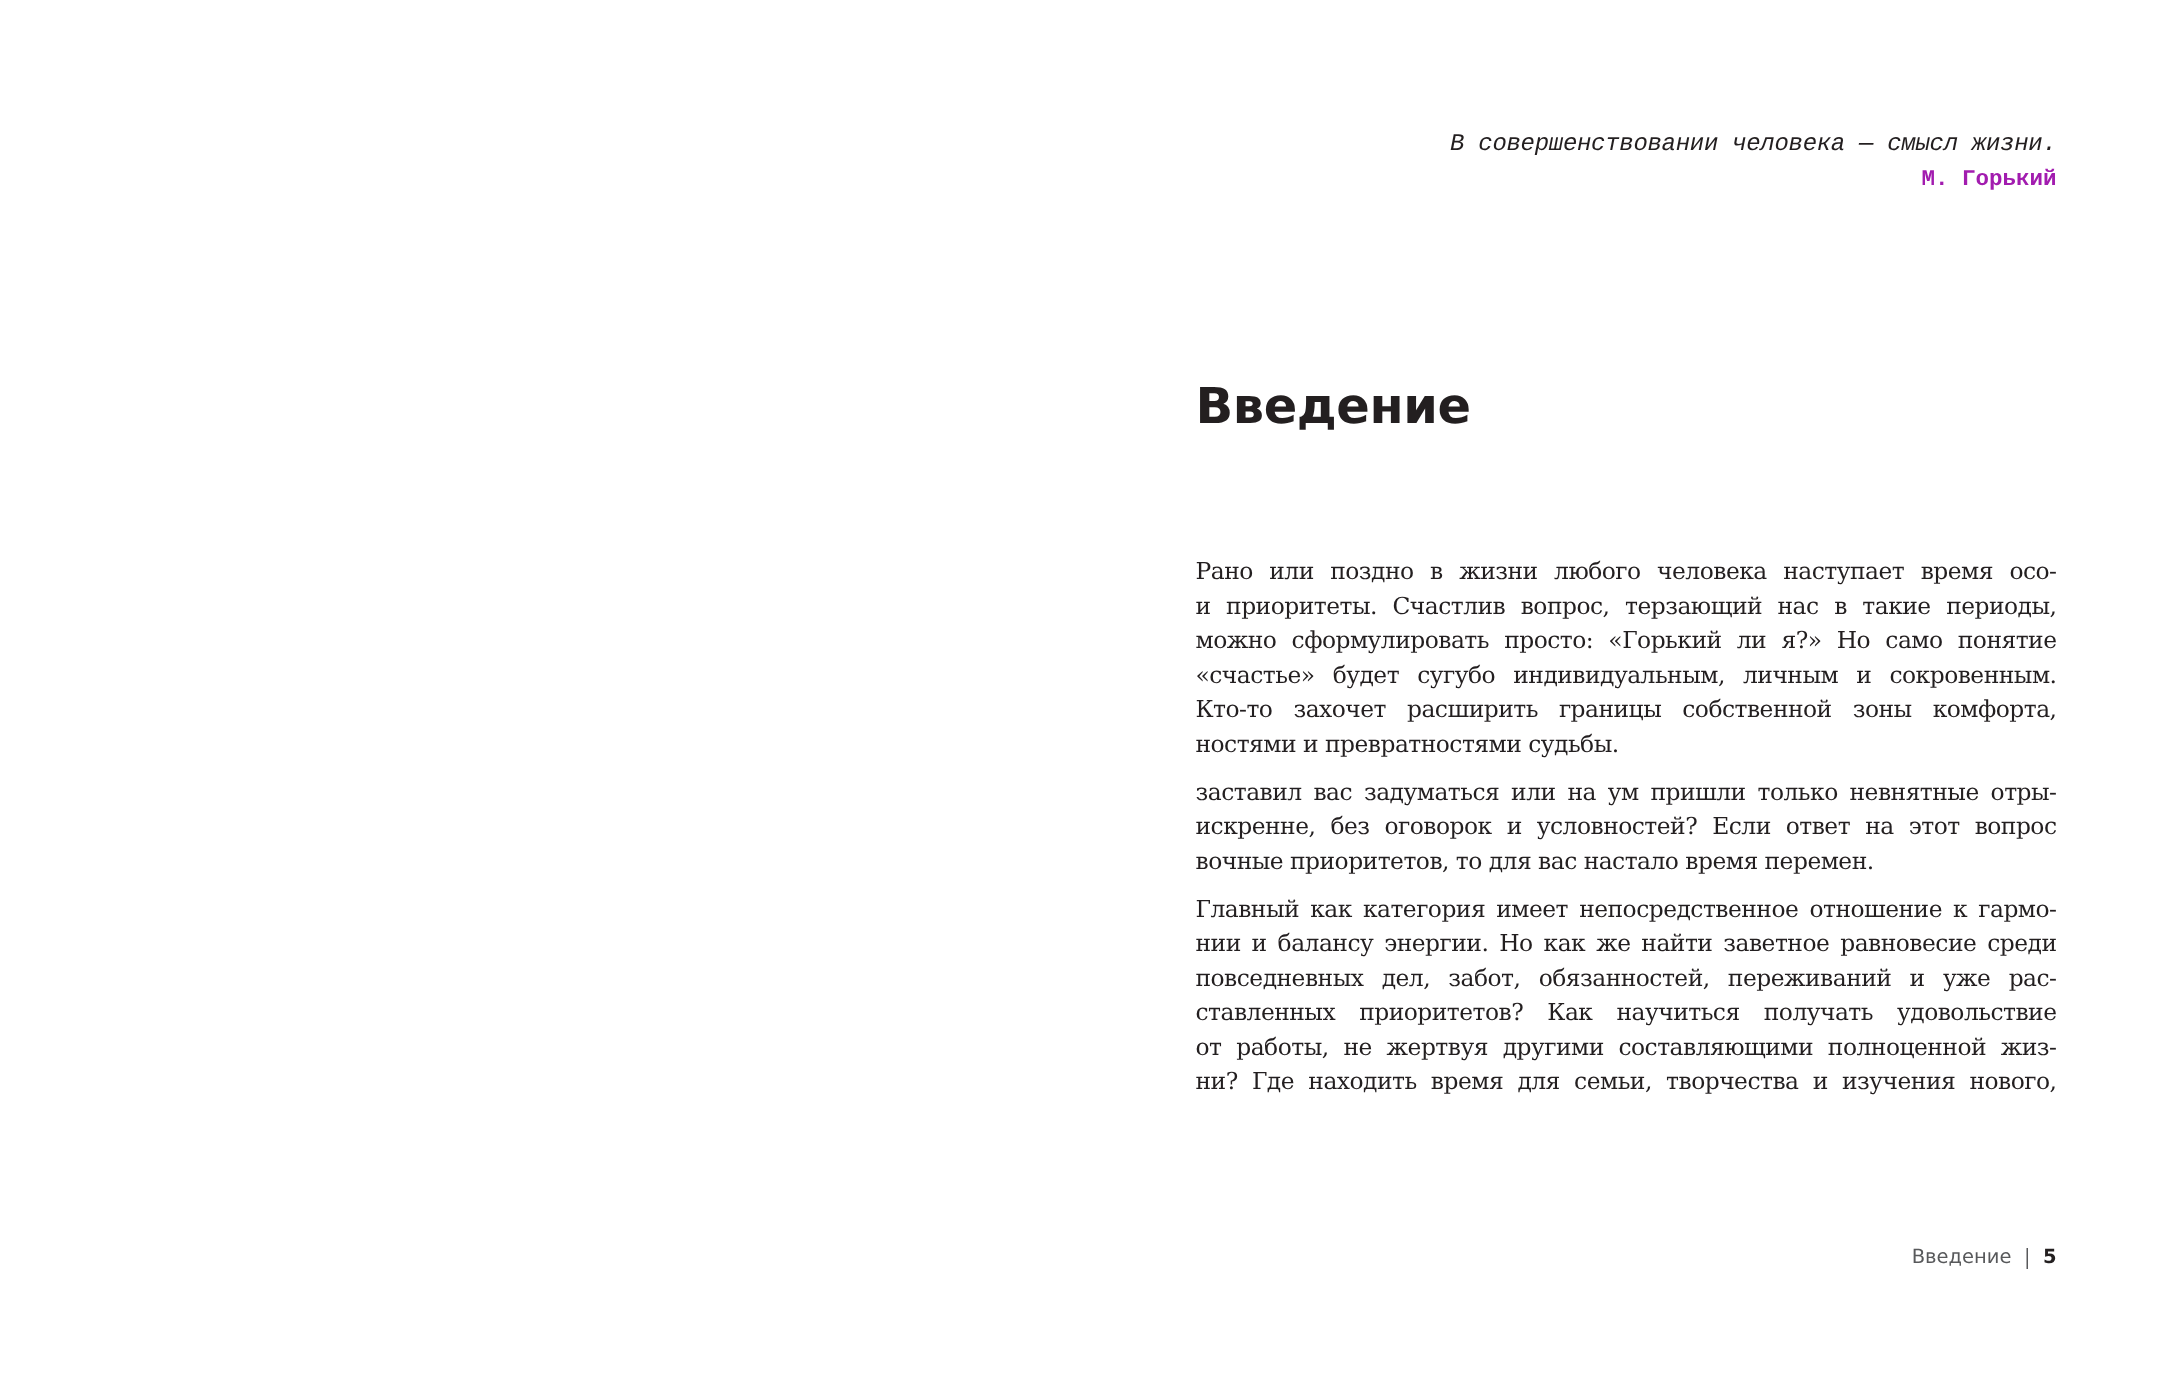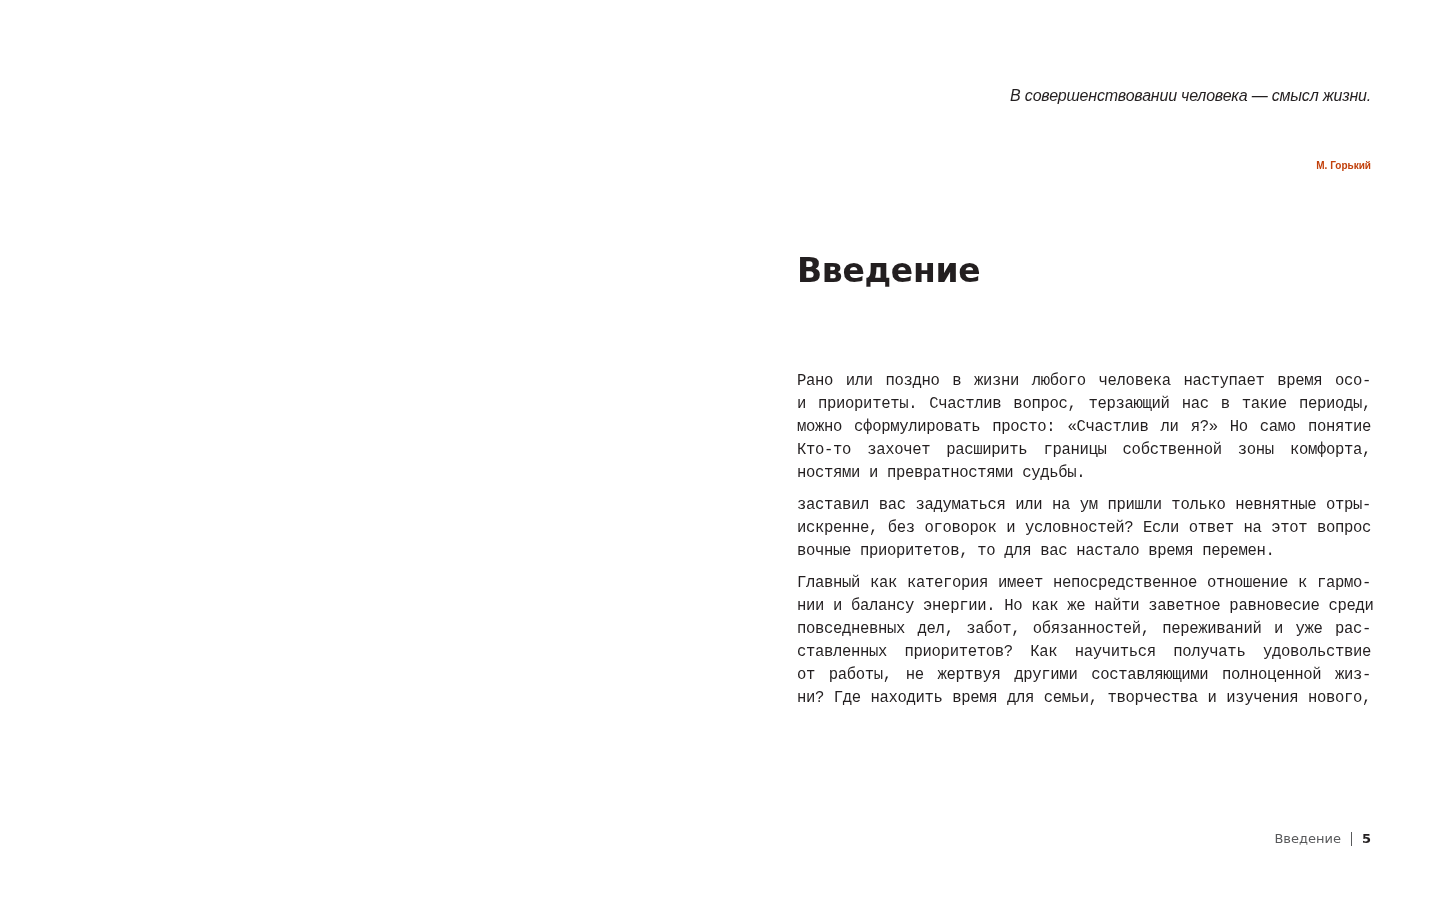--- a/index.html
+++ b/index.html
@@ -32,37 +32,36 @@
       top: 0;
       width: 723px;
       height: 919px;
       background: #ffffff;
     }
     .epigraph {
       position: absolute;
       right: 74px;
       top: 84px;
       text-align: right;
-      font-family: Liberation Sans, sans-serif;
+      font-family: Liberation Mono, monospace;
     }
     .epigraph-quote {
       font-style: italic;
       font-size: 16px;
       line-height: 24px;
       color: #231f20;
       letter-spacing: -0.2px;
       white-space: nowrap;
     }
     .epigraph-author {
       font-weight: bold;
-      font-size: 10px;
+      font-size: 15px;
       line-height: 24px;
-      color: #c2410c;
+      color: #a21caf;
       white-space: nowrap;
-      margin-top: 46px;
     }
     .chapter-title {
       position: absolute;
       left: 75px;
       top: 250px;
       margin: 0;
       font-family: "DejaVu Sans", sans-serif;
       font-weight: bold;
       font-size: 33px;
       line-height: 42px;
@@ -79,21 +78,20 @@
       line-height: 23.1px;
       color: #231f20;
     }
     .body-text .line {
       display: block;
       white-space: nowrap;
       text-align: justify;
       text-align-last: justify;
       height: 23.1px;
       letter-spacing: -0.35px;
-      font-family: Liberation Mono, monospace;
     }
     .body-text .line.last {
       text-align-last: left;
     }
     .body-text .para {
       margin-bottom: 8.5px;
     }
     .running-footer {
       position: absolute;
       right: 74px;
@@ -131,21 +129,22 @@
       <div class="epigraph-quote">В совершенствовании человека — смысл жизни.</div>
       <div class="epigraph-author">М. Горький</div>
     </div>
 
     <h1 class="chapter-title">Введение</h1>
 
     <div class="body-text">
       <div class="para">
         <span class="line">Рано или поздно в жизни любого человека наступает время осо-</span>
         <span class="line">и приоритеты. Счастлив вопрос, терзающий нас в такие периоды,</span>
-        <span class="line">можно сформулировать просто: «Счастлив ли я?» Но само понятие</span>
+        <span class="line">можно сформулировать просто: «Горький ли я?» Но само понятие</span>
+        <span class="line">«счастье» будет сугубо индивидуальным, личным и сокровенным.</span>
         <span class="line">Кто-то захочет расширить границы собственной зоны комфорта,</span>
         <span class="line last">ностями и превратностями судьбы.</span>
       </div>
       <div class="para">
         <span class="line">заставил вас задуматься или на ум пришли только невнятные отры-</span>
         <span class="line">искренне, без оговорок и условностей? Если ответ на этот вопрос</span>
         <span class="line last">вочные приоритетов, то для вас настало время перемен.</span>
       </div>
       <div class="para">
         <span class="line">Главный как категория имеет непосредственное отношение к гармо-</span>

